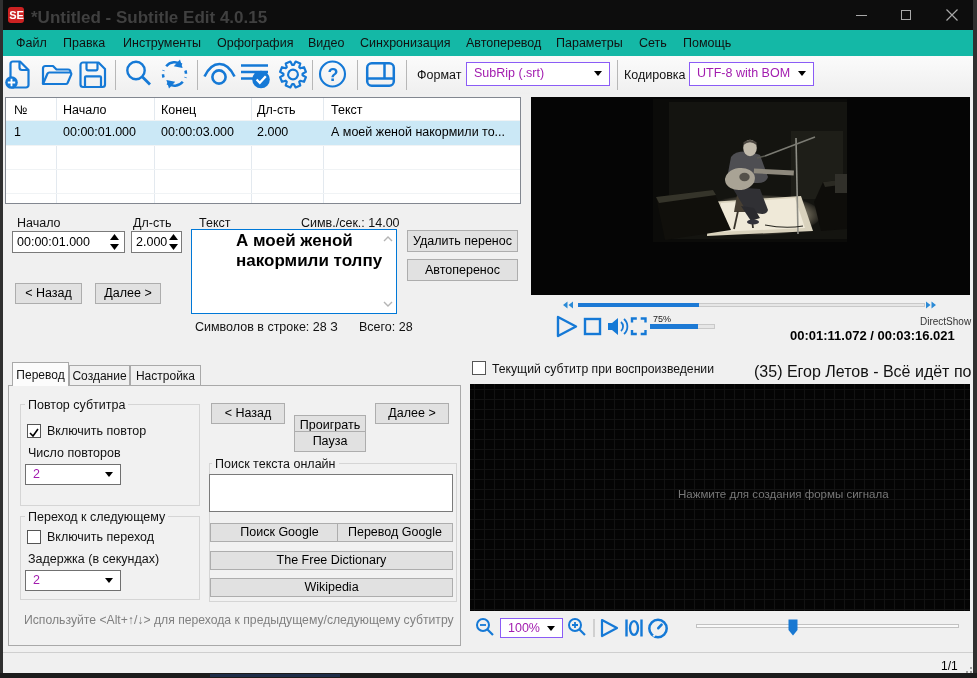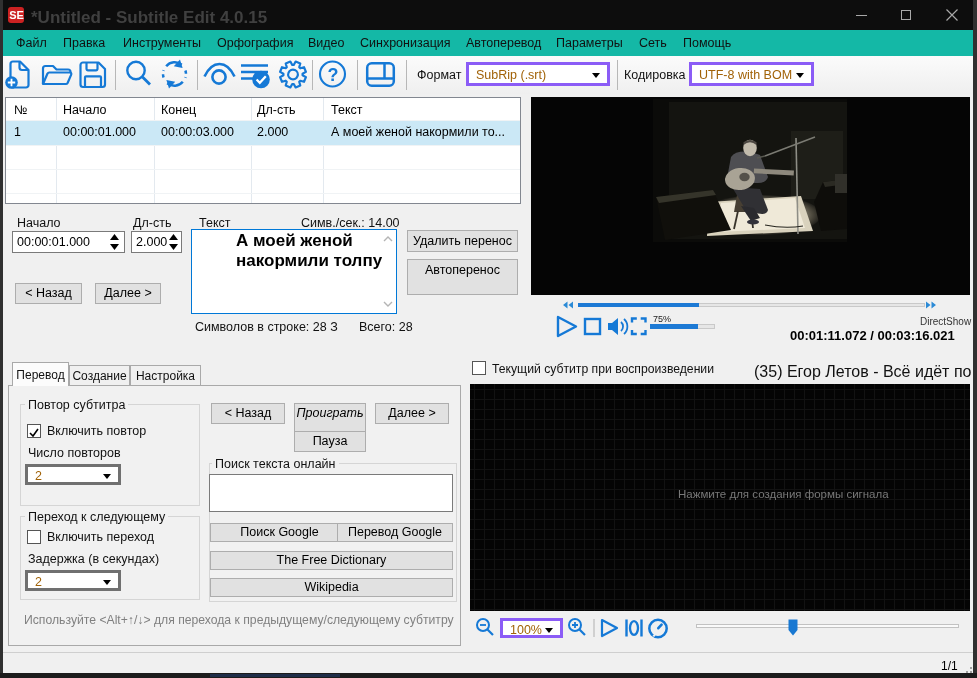--- a/index.html
+++ b/index.html
@@ -16,21 +16,21 @@
 #se-icon svg { display:block; }
 #title-text { left:31px; top:8px; font-size:17px; color:#404040;font-weight:bold; }
 .winbtn { top:13px; color:#dddddd; }
 
 #menubar { left:3px; top:30px; width:970px; height:26px; background:#14b8a6; }
 .menu-item { position:absolute; top:6px; font-size:12.5px; color:#111; }
 
 #toolbar { left:3px; top:56px; width:970px; height:38px; background:linear-gradient(#fbfbfb, #efefef); }
 .tbsep { position:absolute; top:4px; width:1px; height:30px; background:#b7b7b7; }
 .tblabel { position:absolute; top:12px; font-size:12.5px; color:#111; }
-.dropdown { position:absolute; background:#fff; border:3px solid #8b5cf6; font-size:12.5px; color:#a16207; }
+.dropdown { position:absolute; background:#fff; border:1px solid #8b5cf6; font-size:12.5px; color:#a21caf; }
 .dropdown .dtext { position:absolute; left:7px; top:3px; }
 .dropdown .darrow { position:absolute; right:7px; top:8px; width:0; height:0; border-left:4px solid transparent; border-right:4px solid transparent; border-top:5px solid #000; }
 
 #listview { left:5px; top:97px; width:516px; height:107px; background:#fff; border:1px solid #828790; }
 .lv-col { position:absolute; top:0; width:1px; height:105px; background:#e3e9ef; }
 .lv-hdr { position:absolute; top:5px; font-size:12.5px; color:#000; }
 .lv-hline { position:absolute; width:514px; height:1px; background:#f0f3f5; }
 #lv-row1 { position:absolute; left:0; top:23px; width:514px; height:24px; background:#cbe8f6; }
 .lv-cell { position:absolute; top:4px; font-size:12.5px; color:#000; }
 
@@ -188,21 +188,21 @@
 <div class="abs" id="main-textbox">
   <div class="txt">А моей женой<br>накормили толпу</div>
   <svg style="position:absolute; right:3px; top:6px;" width="10" height="6" viewBox="0 0 10 6">
       <path d="M1 5 L5 1 L9 5" stroke="#b4b4b4" stroke-width="1.4" fill="none"></path>
     </svg>
   <svg style="position:absolute; right:3px; bottom:6px;" width="10" height="6" viewBox="0 0 10 6">
       <path d="M1 1 L5 5 L9 1" stroke="#b4b4b4" stroke-width="1.4" fill="none"></path>
     </svg>
 </div>
 <div class="abs btn" style="left:407px; top:230px; width:111px; height:22px; line-height:20px;">Удалить перенос</div>
-<div class="abs btn" style="left:407px; top:259px; width:111px; height:36px; line-height:20px;">Автоперенос</div>
+<div class="abs btn" style="left:407px; top:259px; width:111px; height:22px; line-height:20px;">Автоперенос</div>
 <div class="abs btn" style="left:15px; top:283px; width:67px; height:21px; line-height:19px;">&lt; Назад</div>
 <div class="abs btn" style="left:95px; top:283px; width:66px; height:21px; line-height:19px;">Далее &gt;</div>
 <div class="abs lbl" style="left:195px; top:320px;">Символов в строке: 28 З</div>
 <div class="abs lbl" style="left:359px; top:320px;">Всего: 28</div>
 
 <div class="abs" id="video-area"></div>
 <svg class="abs" style="left:653px; top:99px;" width="194" height="143" viewBox="0 0 194 143">
   <defs>
     <radialGradient id="spot" cx="0.5" cy="0.5" r="0.5">
       <stop offset="0" stop-color="#cfc9b6"></stop>
@@ -295,21 +295,21 @@
 <div class="abs gb-label" style="left:25px; top:510px;">Переход к следующему</div>
 <div class="abs cb" style="left:27px; top:530px;"></div>
 <div class="abs lbl" style="left:47px; top:530px;">Включить переход</div>
 <div class="abs lbl" style="left:28px; top:552px;">Задержка (в секундах)</div>
 <div class="abs dropdown" style="left:25px; top:570px; width:96px; height:21px; border-color:#707070;">
     <span class="dtext" style="top:2px;">2</span>
     <span class="darrow" style="top:7px;"></span>
   </div>
 
 <div class="abs btn" style="left:211px; top:403px; width:74px; height:21px; line-height:19px;">&lt; Назад</div>
-<div class="abs btn" style="left:294px; top:403px; width:72px; height:29px; line-height:19px;font-style:italic;">Проиграть</div>
+<div class="abs btn" style="left:294px; top:415px; width:72px; height:29px; line-height:19px;">Проиграть</div>
 <div class="abs btn" style="left:375px; top:403px; width:74px; height:21px; line-height:19px;">Далее &gt;</div>
 <div class="abs btn" style="left:294px; top:431px; width:72px; height:21px; line-height:19px;">Пауза</div>
 
 <div class="abs groupbox" style="left:209px; top:463px; width:248px; height:139px;"></div>
 <div class="abs gb-label" style="left:212px; top:457px;">Поиск текста онлайн</div>
 <div class="abs" style="left:209px; top:474px; width:244px; height:38px; background:#fff; border:1px solid #7a7a7a;"></div>
 <div class="abs btn" style="left:210px; top:523px; width:139px; height:19px; line-height:17px;">Поиск Google</div>
 <div class="abs btn" style="left:337px; top:523px; width:116px; height:19px; line-height:17px;">Перевод Google</div>
 <div class="abs btn" style="left:210px; top:551px; width:243px; height:19px; line-height:17px;">The Free Dictionary</div>
 <div class="abs btn" style="left:210px; top:578px; width:243px; height:19px; line-height:17px;">Wikipedia</div>

